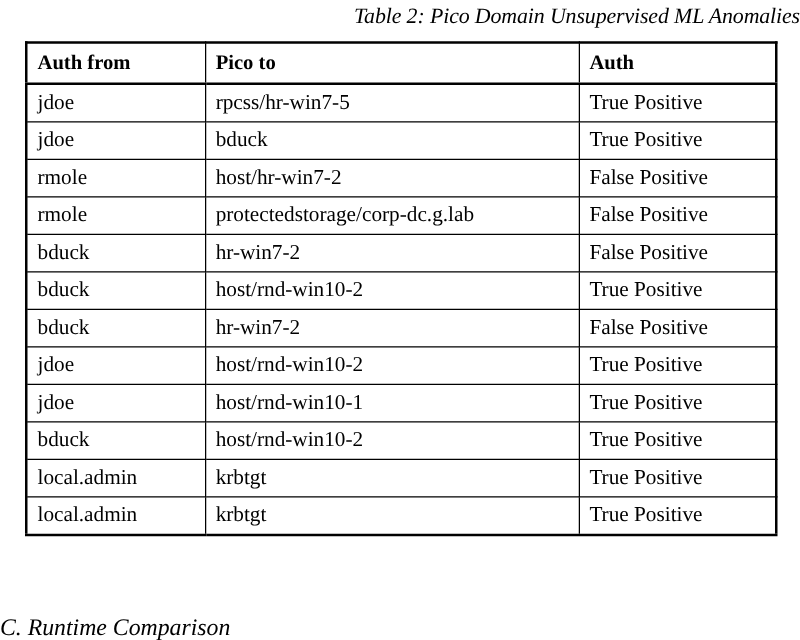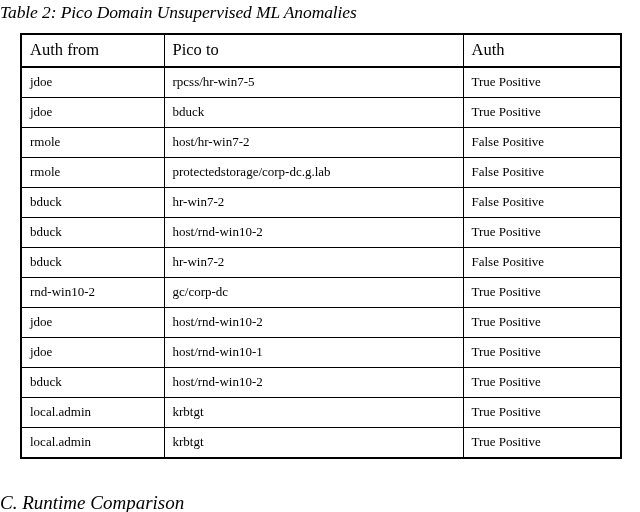--- a/index.html
+++ b/index.html
@@ -18,21 +18,21 @@
   }
 
   
   #table-caption {
     position: absolute;
     left: 0;
     top: 0;
     width: 640px;
     height: 26px;
     line-height: 24px;
-    text-align: left;
+    text-align: right;
     font-style: italic;
     font-size: 17.5px;
     letter-spacing: -0.1px;
     white-space: nowrap;
   }
 
   
   #anomaly-table {
     position: absolute;
     left: 20px;
@@ -43,30 +43,30 @@
     border: 2px solid #000000;
   }
   #anomaly-table col.c-from { width: 143px; }
   #anomaly-table col.c-to   { width: 299px; }
   #anomaly-table col.c-note { width: 158px; }
 
   #anomaly-table th,
   #anomaly-table td {
     border: 1px solid #000000;
     padding: 1px 0 2px 8px;
-    font-size: 13px;
+    font-size: 17px;
     line-height: 26px;
     height: 26px;
     text-align: left;
     vertical-align: middle;
     white-space: nowrap;
     overflow: hidden;
   }
   #anomaly-table thead th {
-    font-weight: normal;
+    font-weight: bold;
     font-size: 16.5px;
     line-height: 28px;
     height: 28px;
     border-bottom: 2px solid #000000;
   }
   #anomaly-table tbody tr:last-child td {
     border-bottom: 2px solid #000000;
   }
 
   
@@ -129,25 +129,20 @@
         <td>bduck</td>
         <td>host/rnd-win10-2</td>
         <td>True Positive</td>
       </tr>
       <tr>
         <td>bduck</td>
         <td>hr-win7-2</td>
         <td>False Positive</td>
       </tr>
       <tr>
-        <td>rnd-win10-2</td>
-        <td>gc/corp-dc</td>
-        <td>True Positive</td>
-      </tr>
-      <tr>
         <td>jdoe</td>
         <td>host/rnd-win10-2</td>
         <td>True Positive</td>
       </tr>
       <tr>
         <td>jdoe</td>
         <td>host/rnd-win10-1</td>
         <td>True Positive</td>
       </tr>
       <tr>

